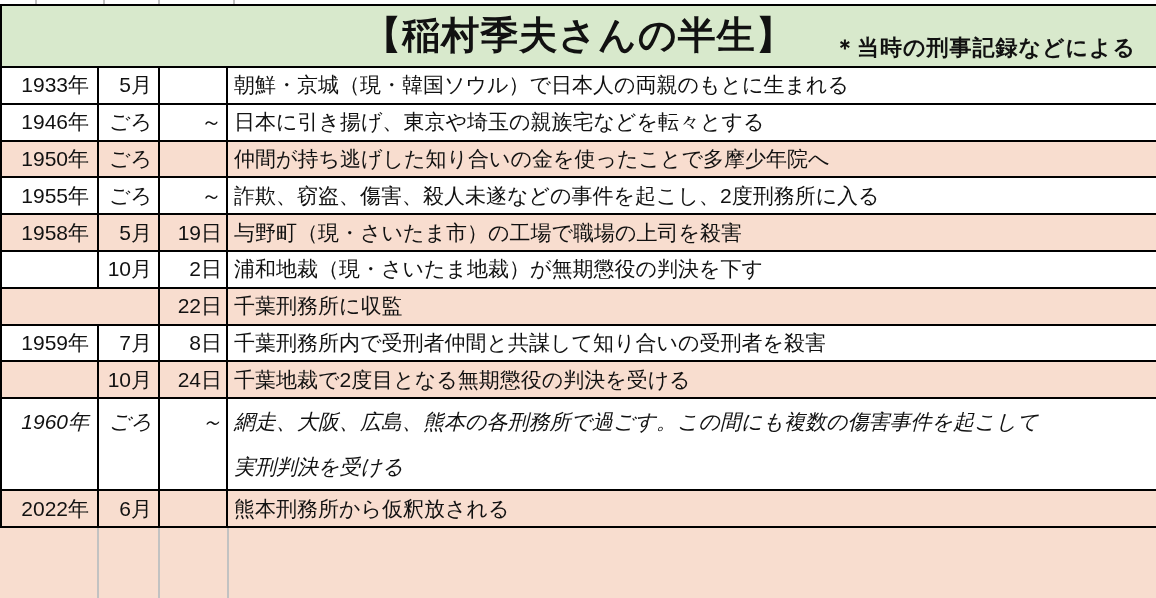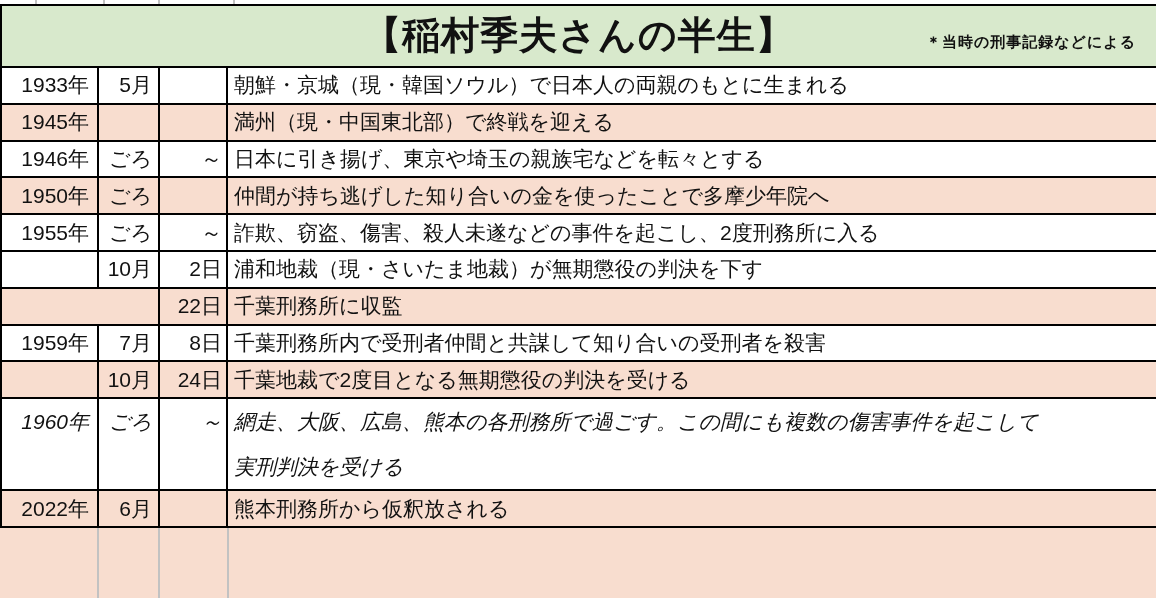--- a/index.html
+++ b/index.html
@@ -34,21 +34,21 @@
     height:62px;background:var(--header-bg);position:relative;
     font-weight:normal;
   }
   .head-inner{position:absolute;inset:0;}
   .title{
     position:absolute;left:0;right:0;top:5px;text-align:center;
     font-size:38px;font-weight:900;letter-spacing:1px;line-height:1.3;
   }
   .note{
     position:absolute;right:20px;top:27px;
-    font-size:15px;font-weight:700;letter-spacing:1px;text-align:right;
+    font-size:22px;font-weight:700;letter-spacing:1px;text-align:right;
   }
 
   tr.row td{height:36.8px;vertical-align:middle;font-size:21px;line-height:1.15;}
   tr.row.peach td{background:var(--peach);}
   tr.row.white td{background:var(--white-row);}
 
   td.year {text-align:right;padding-right:8px;font-size:22px;}
   td.month{text-align:right;padding-right:6px;font-size:22px;}
   td.day  {text-align:right;padding-right:4px;font-size:22px;}
   td.desc {text-align:left;padding-left:6px;white-space:pre-line;margin-left:25px;}
@@ -85,43 +85,43 @@
         </th>
       </tr>
     </thead>
     <tbody>
         <tr class="row white">
           <td class="year">1933年</td>
           <td class="month">5月</td>
           <td class="day"></td>
           <td class="desc">朝鮮・京城（現・韓国ソウル）で日本人の両親のもとに生まれる</td>
         </tr>
-        <tr class="row peach">
-          <td class="year">1945年</td>
-          <td class="month"></td>
-          <td class="day"></td>
-          <td class="desc">満州（現・中国東北部）で終戦を迎える</td>
-        </tr>
         <tr class="row white">
           <td class="year">1946年</td>
           <td class="month">ごろ</td>
           <td class="day">～</td>
           <td class="desc">日本に引き揚げ、東京や埼玉の親族宅などを転々とする</td>
         </tr>
         <tr class="row peach">
           <td class="year">1950年</td>
           <td class="month">ごろ</td>
           <td class="day"></td>
           <td class="desc">仲間が持ち逃げした知り合いの金を使ったことで多摩少年院へ</td>
         </tr>
         <tr class="row white">
           <td class="year">1955年</td>
           <td class="month">ごろ</td>
           <td class="day">～</td>
           <td class="desc">詐欺、窃盗、傷害、殺人未遂などの事件を起こし、2度刑務所に入る</td>
+        </tr>
+        <tr class="row peach">
+          <td class="year">1958年</td>
+          <td class="month">5月</td>
+          <td class="day">19日</td>
+          <td class="desc">与野町（現・さいたま市）の工場で職場の上司を殺害</td>
         </tr>
         <tr class="row white">
           <td class="year"></td>
           <td class="month">10月</td>
           <td class="day">2日</td>
           <td class="desc">浦和地裁（現・さいたま地裁）が無期懲役の判決を下す</td>
         </tr>
         <tr class="row peach">
           <td class="year" colspan="2"></td>
           <td class="day">22日</td>

